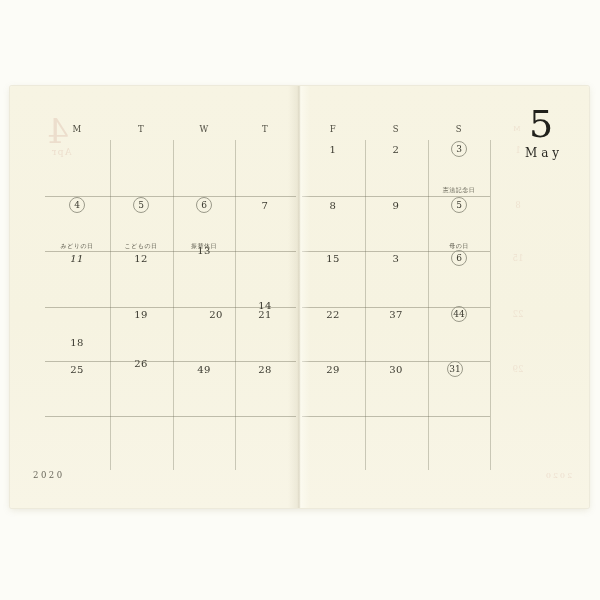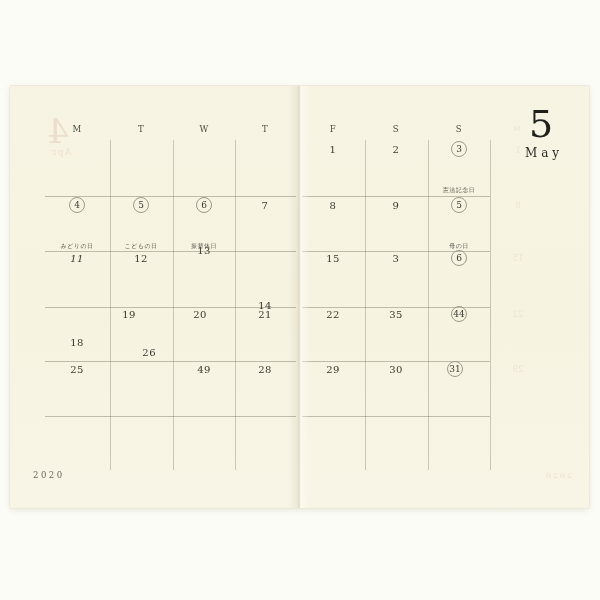--- a/index.html
+++ b/index.html
@@ -96,29 +96,29 @@
 
   <div class="day" style="left:77px;top:258px;font-style:italic;">11</div>
   <div class="day" style="left:141px;top:258px;">12</div>
   <div class="day" style="left:204px;top:250px;">13</div>
   <div class="day" style="left:265px;top:276px;margin-top:29px;">14</div>
   <div class="day" style="left:333px;top:258px;">15</div>
   <div class="day" style="left:396px;top:258px;">3</div>
   <div class="day circled" style="left:459px;top:258px;">6</div>
 
   <div class="day" style="left:77px;top:314px;margin-top:28px;">18</div>
-  <div class="day" style="left:129px;top:314px;">19</div>
-  <div class="day" style="left:200px;top:314px;text-align:center;">20</div>
+  <div class="day" style="left:141px;top:314px;">19</div>
+  <div class="day" style="left:216px;top:314px;text-align:center;">20</div>
   <div class="day" style="left:265px;top:314px;">21</div>
   <div class="day" style="left:333px;top:314px;">22</div>
-  <div class="day" style="left:396px;top:314px;">35</div>
+  <div class="day" style="left:396px;top:314px;">37</div>
   <div class="day circled" style="left:459px;top:314px;">44</div>
 
   <div class="day" style="left:77px;top:369px;">25</div>
-  <div class="day" style="left:141px;top:352px;text-align:right;">26</div>
+  <div class="day" style="left:141px;top:363px;">26</div>
   <div class="day" style="left:204px;top:369px;">49</div>
   <div class="day" style="left:265px;top:369px;">28</div>
   <div class="day" style="left:333px;top:369px;">29</div>
   <div class="day" style="left:396px;top:369px;">30</div>
   <div class="day circled" style="left:435px;top:369px;margin-left:20px;">31</div>
 
   <div class="holiday" style="left:459px;top:190px;">憲法記念日</div>
   <div class="holiday" style="left:77px;top:246px;">みどりの日</div>
   <div class="holiday" style="left:141px;top:246px;">こどもの日</div>
   <div class="holiday" style="left:204px;top:246px;">振替休日</div>

